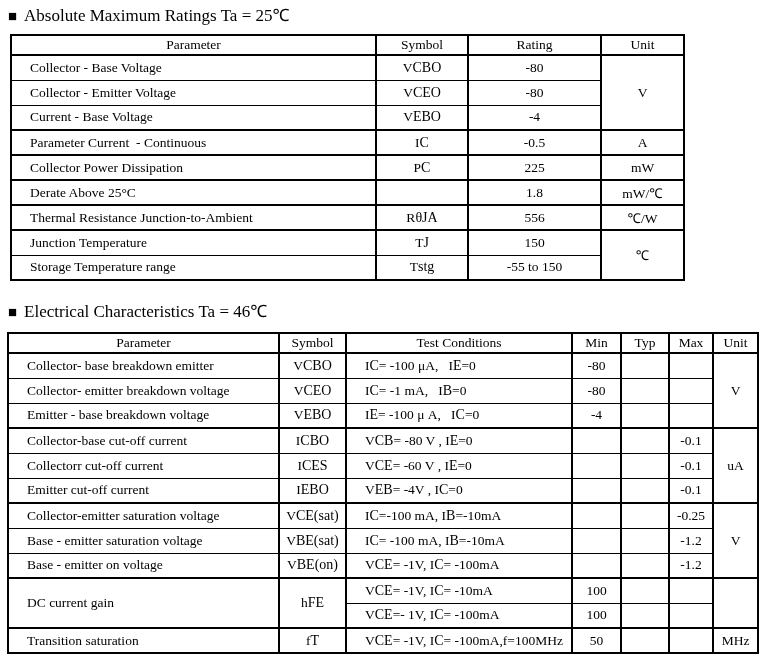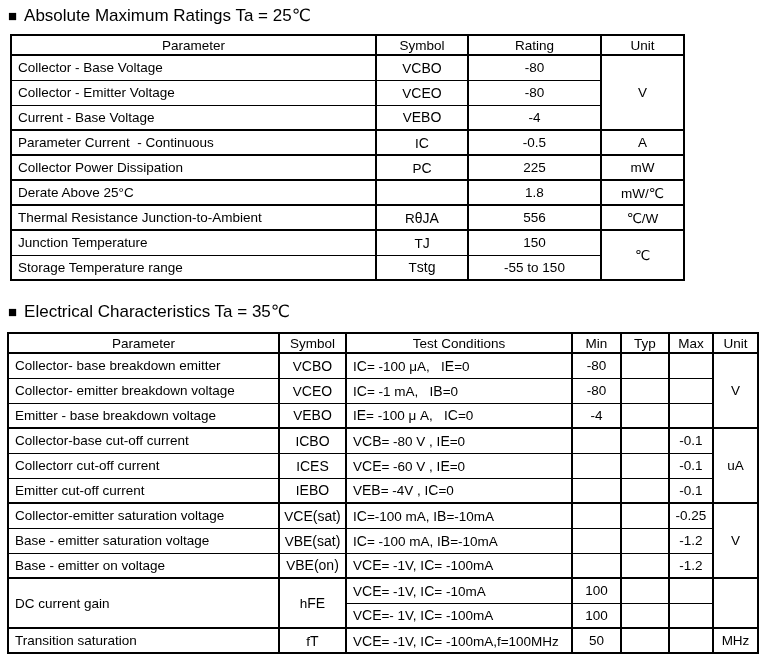--- a/index.html
+++ b/index.html
@@ -5,21 +5,21 @@
   html, body {
     margin: 0;
     padding: 0;
     background: #ffffff;
     width: 765px;
     height: 668px;
     font-family: "Liberation Sans", "DejaVu Sans", sans-serif;
     color: #000000;
     overflow: hidden;
   }
-  .page { width: 765px; height: 668px; }
+  .page { width: 765px; height: 668px; font-family: Liberation Serif, serif; }
   .sec-title {
     font-size: 17px;
     font-weight: 400;
     line-height: 20px;
     margin: 0;
     white-space: pre;
   }
   .t1 { padding: 6px 0 8px 8px; }
   .t2 { padding: 21px 0 10px 8px; }
   .bullet { font-size: 15px; margin-right: 7px; }
@@ -38,21 +38,21 @@
     font-size: 13.5px;
     text-align: center;
     padding: 0 2px;
     white-space: pre;
     overflow: hidden;
   }
   thead th { border-top-width: 2px; border-bottom-width: 2px; }
   thead tr { height: 20px; }
   tbody tr { height: 25px; }
   tr.gs > td { border-top-width: 2px; }
-  td.al { text-align: left; padding-left: 6px; }
+  td.al { text-align: left; padding-left: 18px; }
   .sb { font-size: 14px; }
 </style>
 </head>
 <body>
 
 <div class="page">
 
   <h2 class="sec-title t1"><span class="bullet">■</span><span>Absolute Maximum Ratings Ta = 25℃</span></h2>
 
   <table class="t amr">
@@ -118,21 +118,21 @@
           <td rowspan="2">℃</td>
         </tr>
         <tr>
           <td class="al">Storage Temperature range</td>
           <td>T<span class="sb">stg</span></td>
           <td>-55 to 150</td>
         </tr>
       </tbody>
   </table>
 
-  <h2 class="sec-title t2"><span class="bullet">■</span><span>Electrical Characteristics Ta = 35℃</span></h2>
+  <h2 class="sec-title t2"><span class="bullet">■</span><span>Electrical Characteristics Ta = 46℃</span></h2>
 
   <table class="t ec">
     <colgroup>
       <col style="width:271px">
         <col style="width:67px">
         <col style="width:226px">
         <col style="width:49px">
         <col style="width:48px">
         <col style="width:44px">
         <col style="width:45px">

